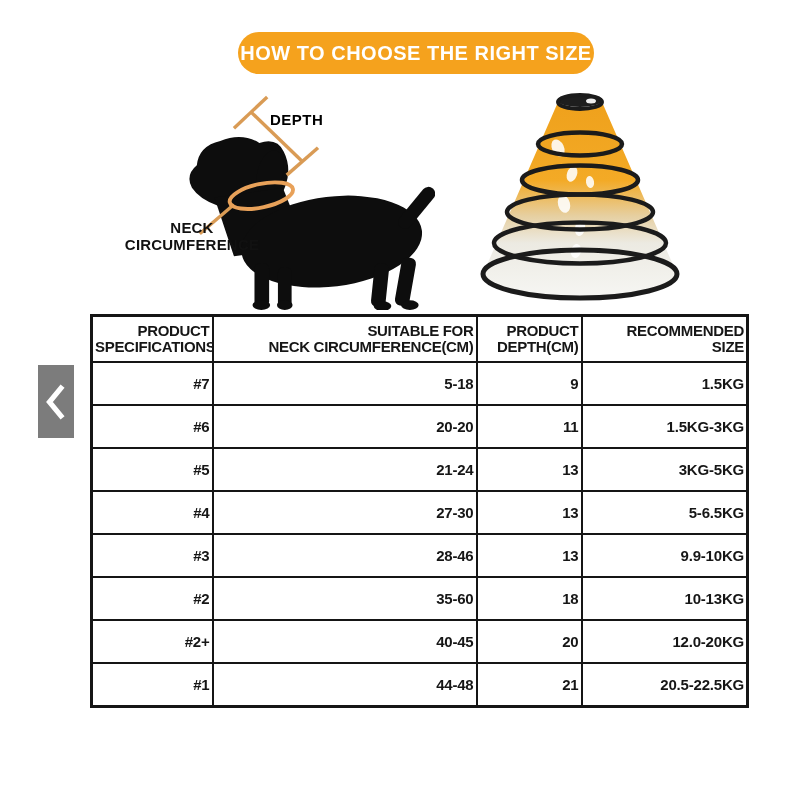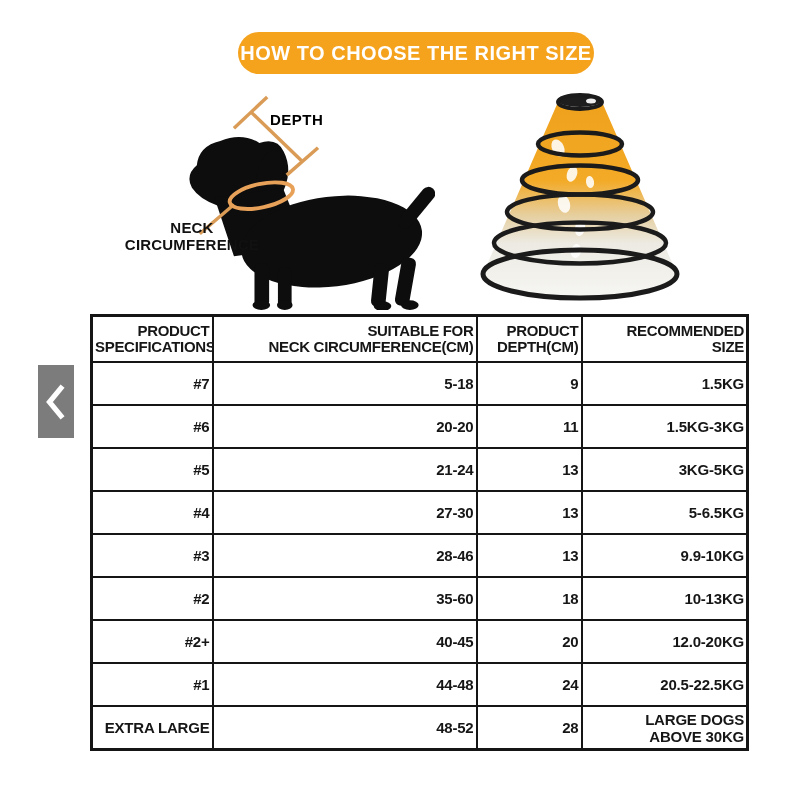--- a/index.html
+++ b/index.html
@@ -194,26 +194,19 @@
       </tr>
       <tr>
         <td>#2+</td>
         <td>40-45</td>
         <td>20</td>
         <td>12.0-20KG</td>
       </tr>
       <tr>
         <td>#1</td>
         <td>44-48</td>
-        <td>24</td>
+        <td>21</td>
         <td>20.5-22.5KG</td>
-      </tr>
-      <tr>
-        <td>EXTRA LARGE</td>
-        <td>48-52</td>
-        <td>28</td>
-        <td>LARGE DOGS
-ABOVE 30KG</td>
       </tr>
     </tbody>
   </table>
 
 </div>
 
 </body></html>

